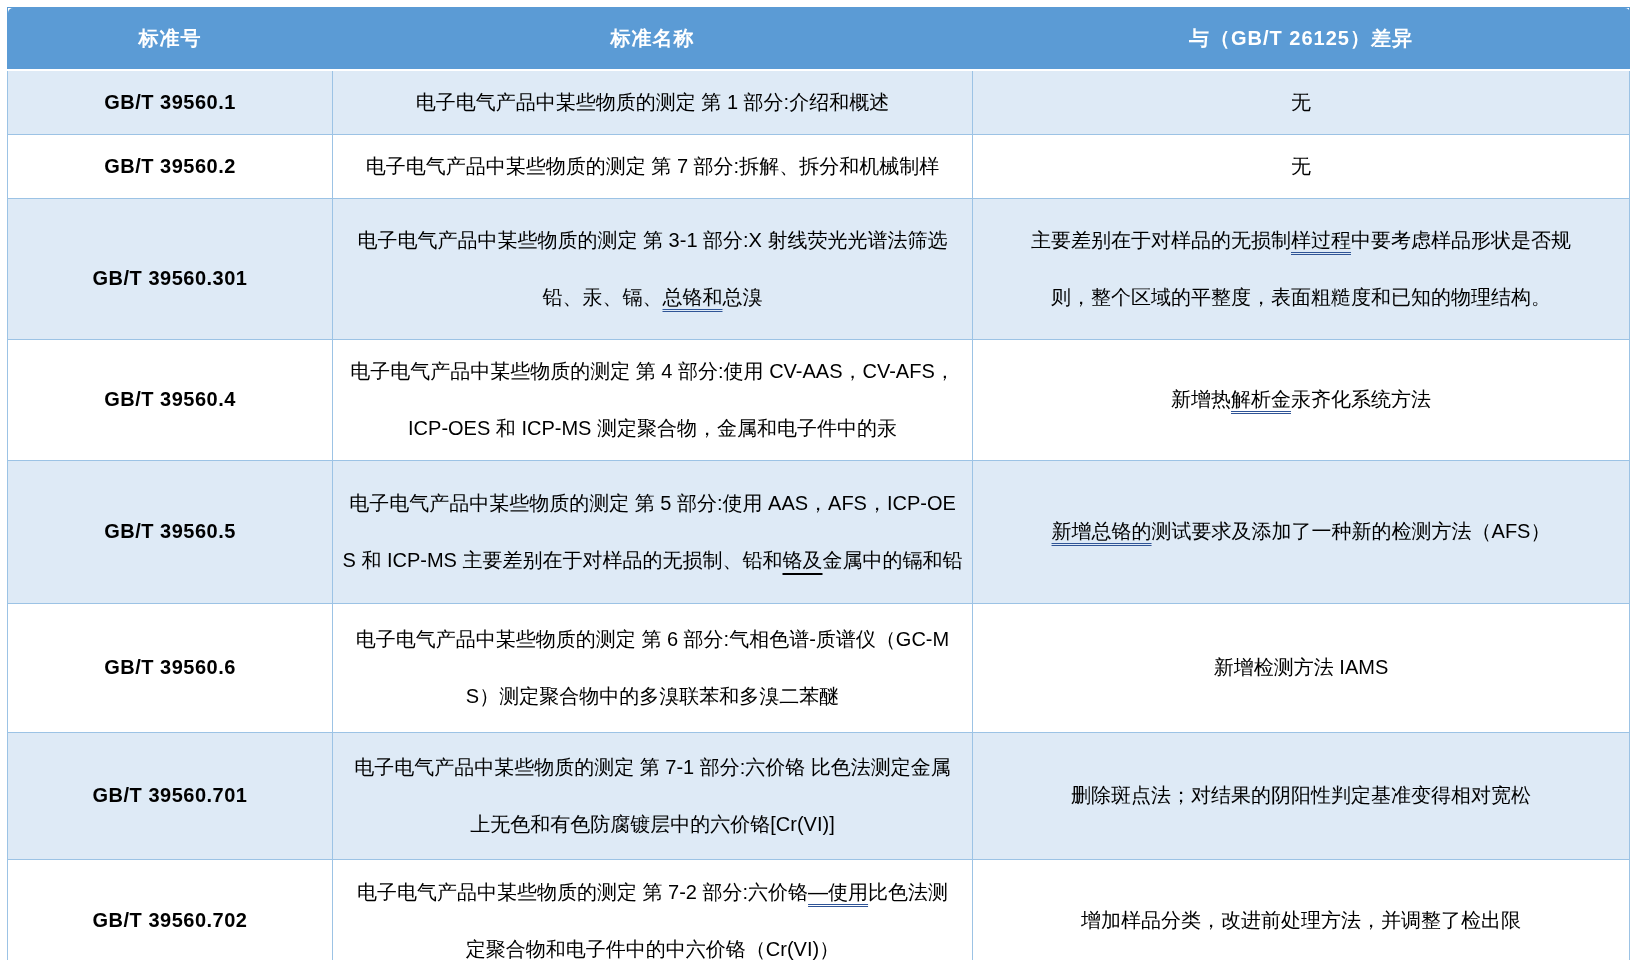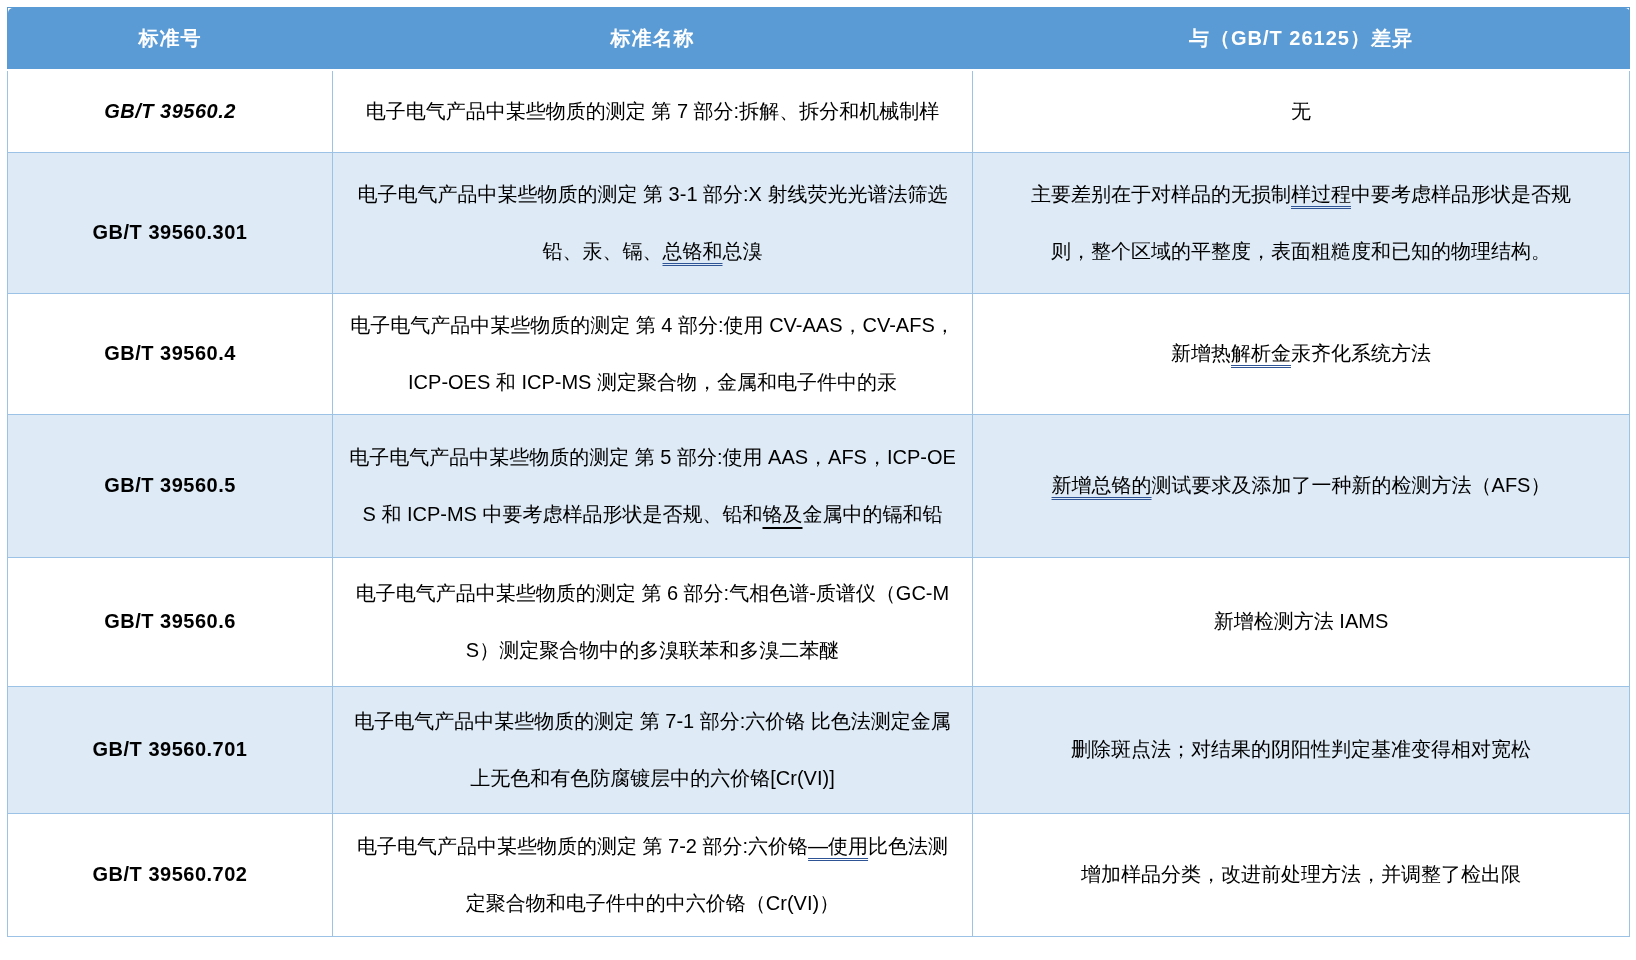--- a/index.html
+++ b/index.html
@@ -80,23 +80,40 @@
       <col style="width:657px">
     </colgroup>
     <thead>
       <tr>
         <th>标准号</th>
         <th>标准名称</th>
         <th>与（GB/T 26125）差异</th>
       </tr>
     </thead>
     <tbody>
+        <tr class="band" style="height: 63px;">
+          <td>
+            <div class="cell" style="height: 63px;">
+              <div class="cell-line std-no"><span>GB/T 39560.1</span></div>
+            </div>
+          </td>
+          <td>
+            <div class="cell" style="height: 63px;">
+              <div class="cell-line"><span>电子电气产品中某些物质的测定 第 1 部分:介绍和概述</span></div>
+            </div>
+          </td>
+          <td>
+            <div class="cell" style="height: 63px;">
+              <div class="cell-line"><span>无</span></div>
+            </div>
+          </td>
+        </tr>
         <tr style="height: 63px;">
           <td>
-            <div class="cell" style="height: 81px; font-style: italic;">
+            <div class="cell" style="height: 63px;">
               <div class="cell-line std-no"><span>GB/T 39560.2</span></div>
             </div>
           </td>
           <td>
             <div class="cell" style="height: 63px;">
               <div class="cell-line"><span>电子电气产品中某些物质的测定 第 7 部分:拆解、拆分和机械制样</span></div>
             </div>
           </td>
           <td>
             <div class="cell" style="height: 63px;">
@@ -143,21 +160,21 @@
         </tr>
         <tr class="band" style="height: 142px;">
           <td>
             <div class="cell" style="height: 125px;">
               <div class="cell-line std-no"><span>GB/T 39560.5</span></div>
             </div>
           </td>
           <td>
             <div class="cell" style="height: 142px;">
               <div class="cell-line"><span>电子电气产品中某些物质的测定 第 5 部分:使用 AAS，AFS，ICP-OE</span></div>
-              <div class="cell-line"><span>S 和 ICP-MS 中要考虑样品形状是否规、铅和</span><span class="m-red-wavy">铬及</span><span>金属中的镉和铅</span></div>
+              <div class="cell-line"><span>S 和 ICP-MS 主要差别在于对样品的无损制、铅和</span><span class="m-red-wavy">铬及</span><span>金属中的镉和铅</span></div>
             </div>
           </td>
           <td>
             <div class="cell" style="height: 142px;">
               <div class="cell-line"><span class="m-blue-double">新增总铬的</span><span>测试要求及添加了一种新的检测方法（AFS）</span></div>
             </div>
           </td>
         </tr>
         <tr style="height: 127px;">
           <td>

